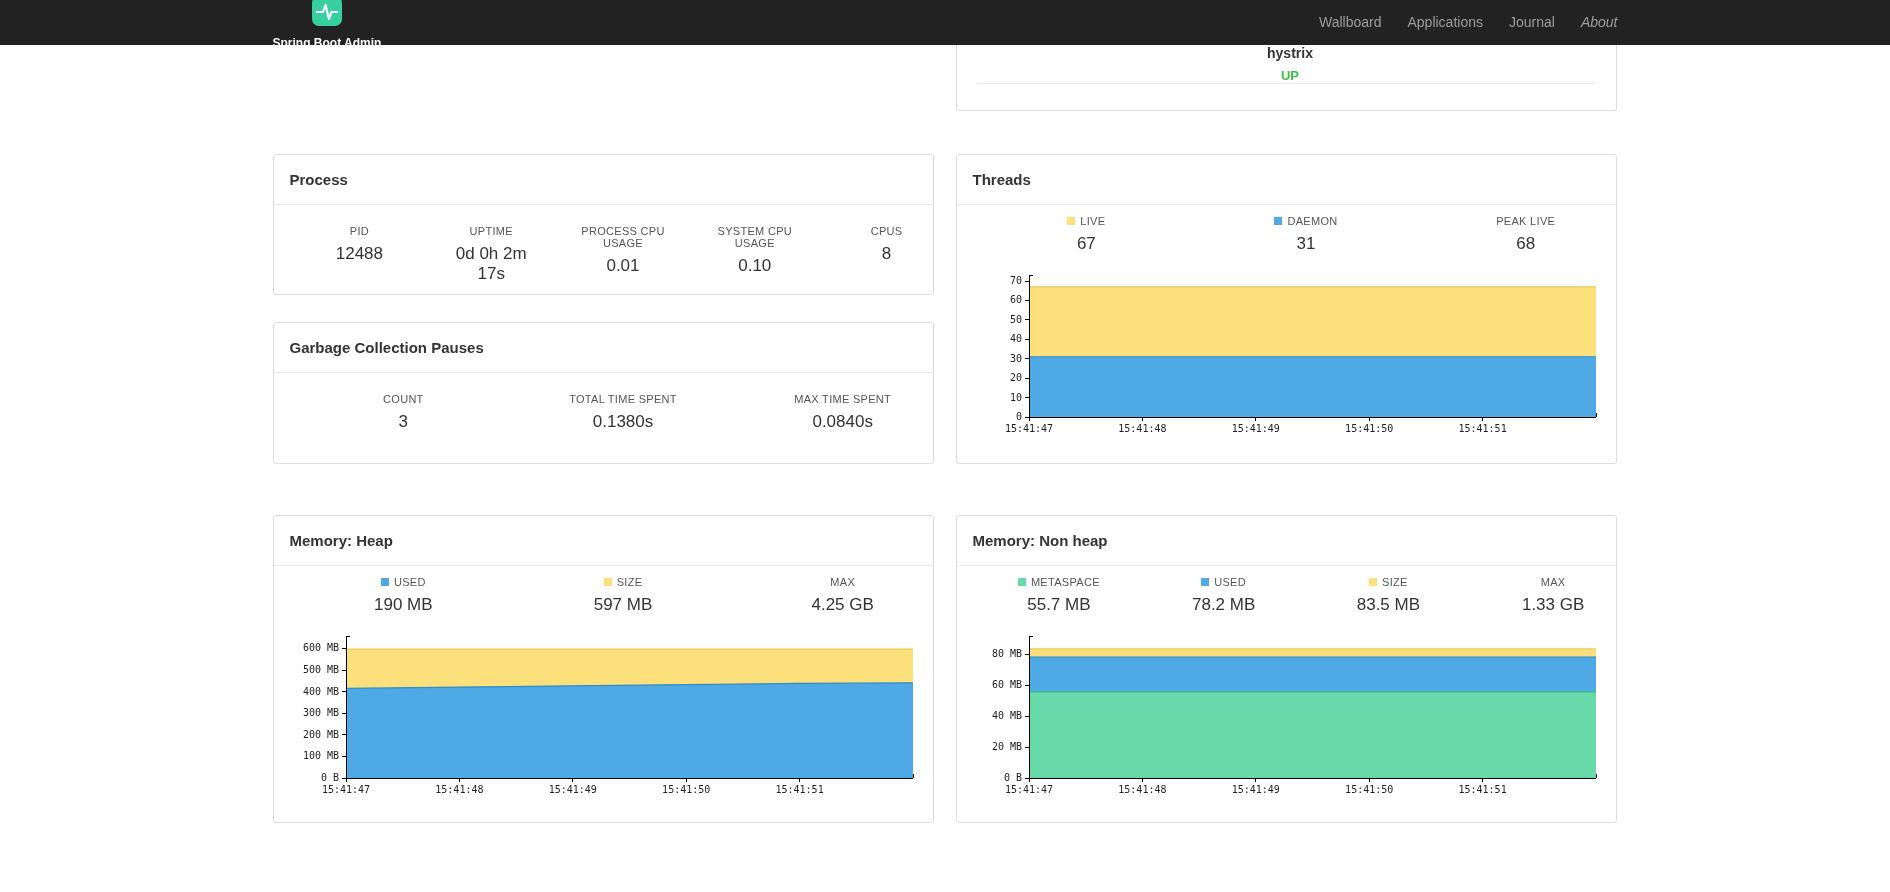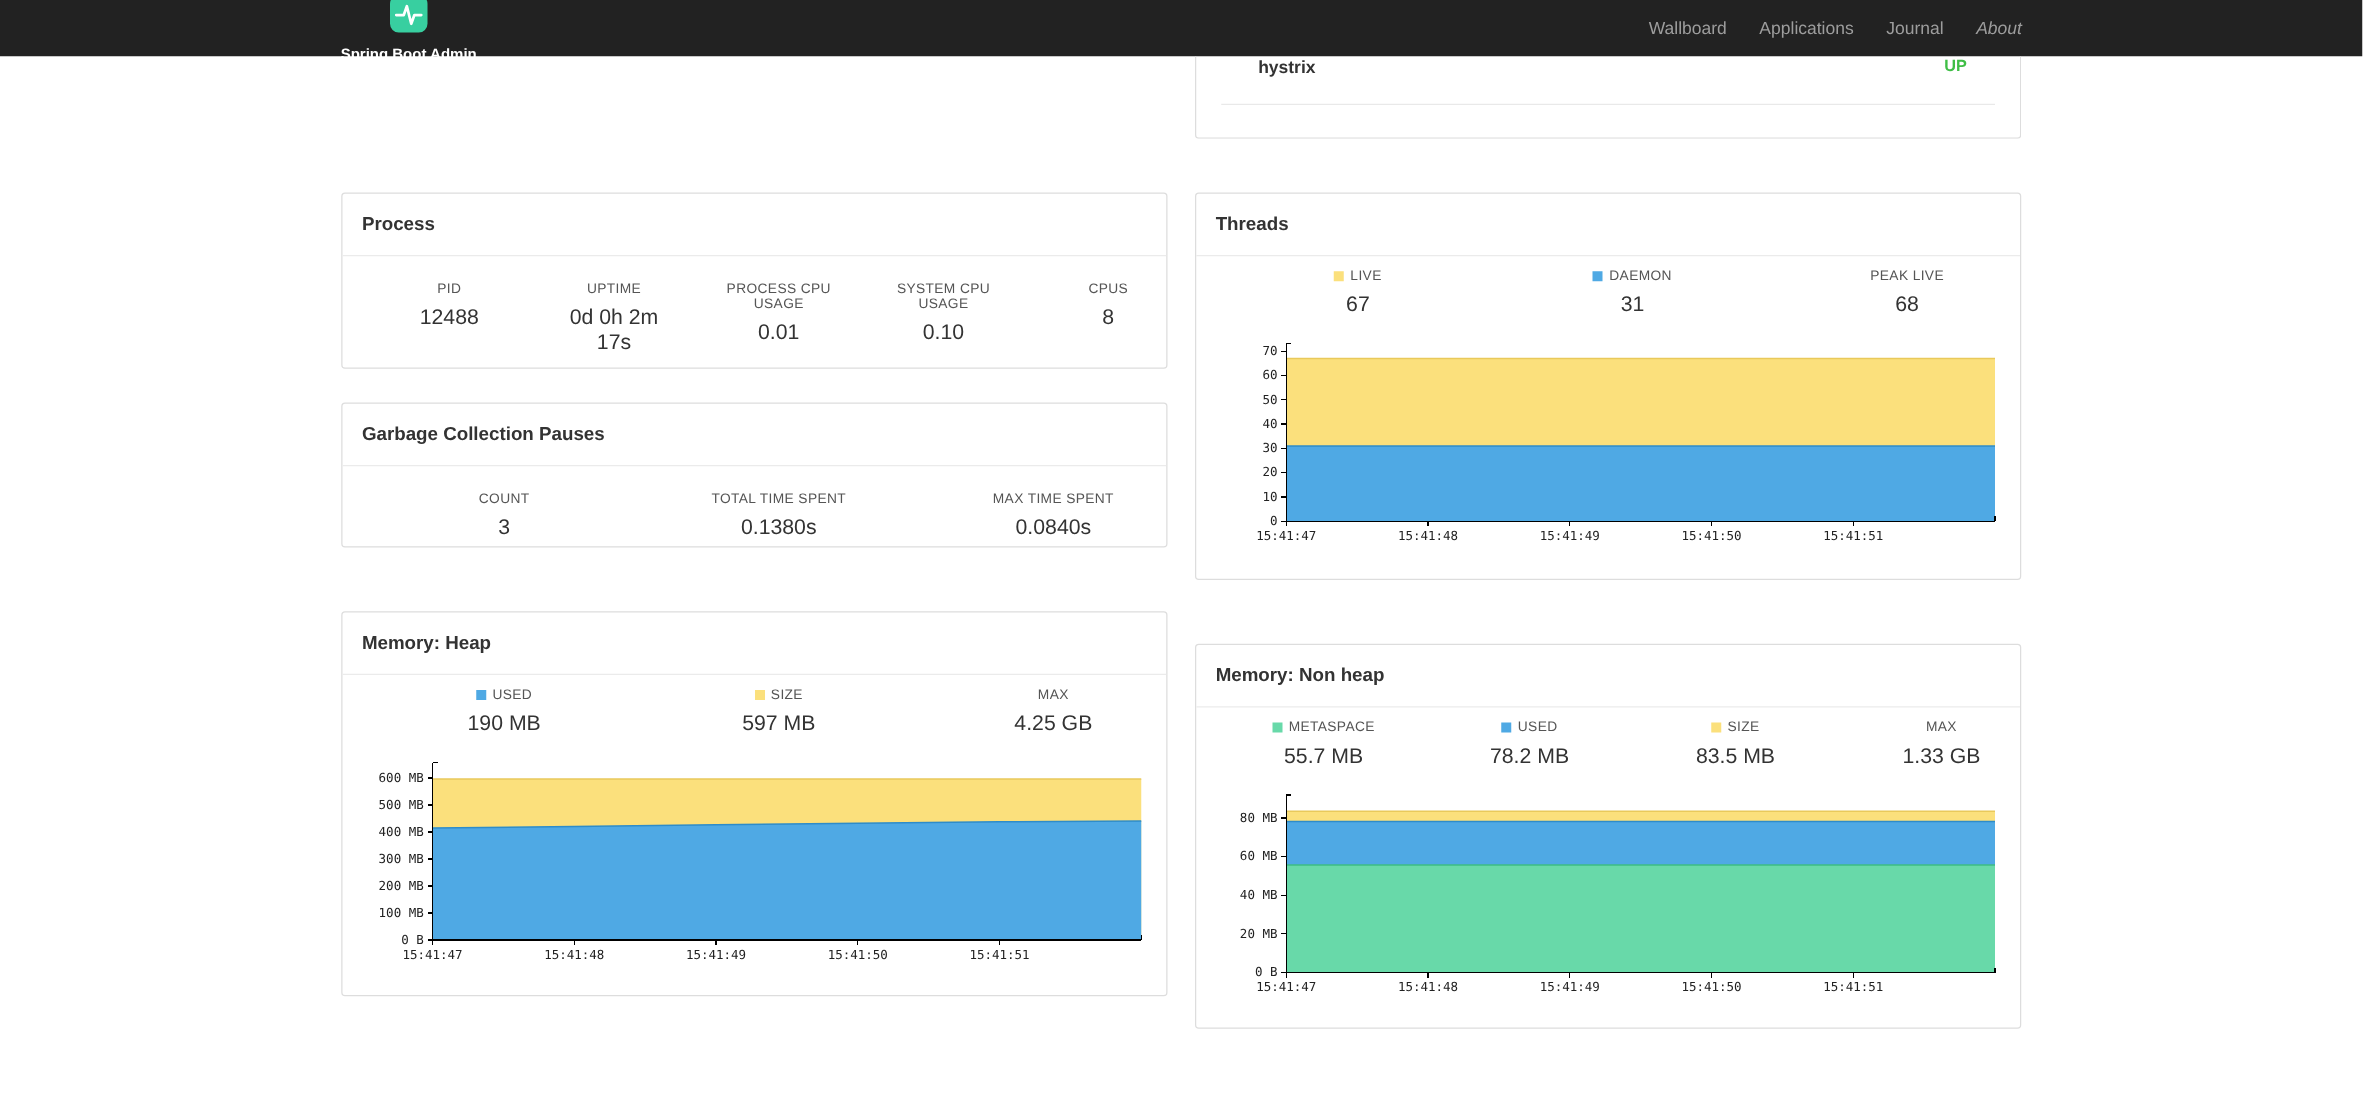--- a/index.html
+++ b/index.html
@@ -37,33 +37,33 @@
   .card { background: #fff; border: 1px solid #ddd; border-radius: 3px; }
   .card-header {
     height: 50px; display: flex; align-items: center; padding: 0 16px;
     font-size: 15px; font-weight: bold; color: #333;
     border-bottom: 1px solid #ebebeb;
   }
   .card-body { padding-top: 20px; }
   .chart-card .card-body { padding-top: 10px; }
 
   .h-process { height: 141px; margin-top: 109px; }
-  .h-gc      { height: 116px; margin-top: 27px; }
+  .h-gc      { height: 142px; margin-top: 27px; }
   .h-heap    { height: 308px; margin-top: 51px; }
   .h-threads { height: 310px; margin-top: 43px; }
   .h-nonheap { height: 308px; margin-top: 51px; }
 
   
   .partial-card {
     height: 66px; border: 1px solid #ddd; border-top: none;
     border-radius: 0 0 3px 3px; padding: 0 20px;
   }
   .health-row {
-    height: 39px; display: flex; justify-content: space-between;
-    border-bottom: 1px solid #e9e9e9; padding: 0 22px 0 30px;
+    height: 39px; display: flex; align-items: center; justify-content: space-between;
+    border-bottom: 1px solid #e9e9e9; padding: 0 22px 0 30px; flex-direction: column;
   }
   .health-name { font-size: 14px; font-weight: bold; color: #333; }
   .health-status { font-size: 13px; font-weight: bold; }
 
   
   .metrics { display: flex; }
   .chart-metrics { height: 44px; }
   .metric { flex: 1; text-align: center; padding-left: 40px; }
   .metric-label {
     font-size: 11px; color: #555; letter-spacing: 0.3px;

